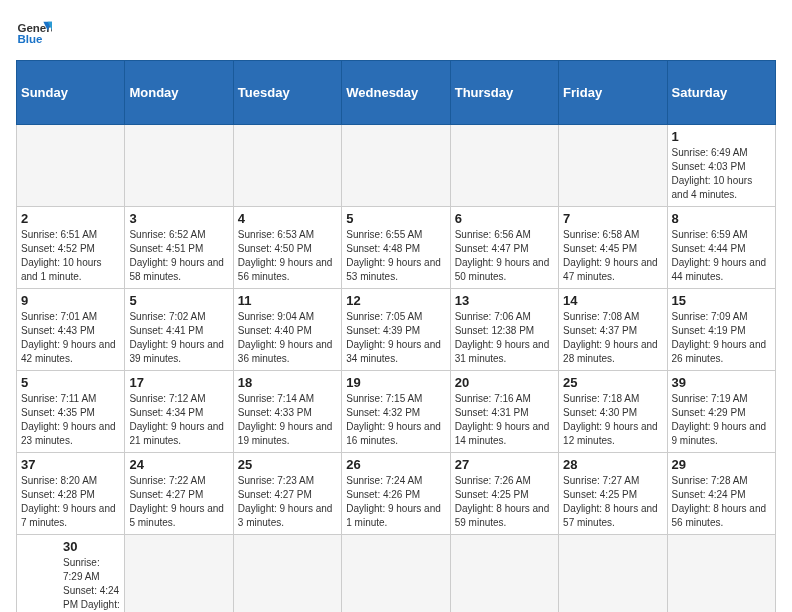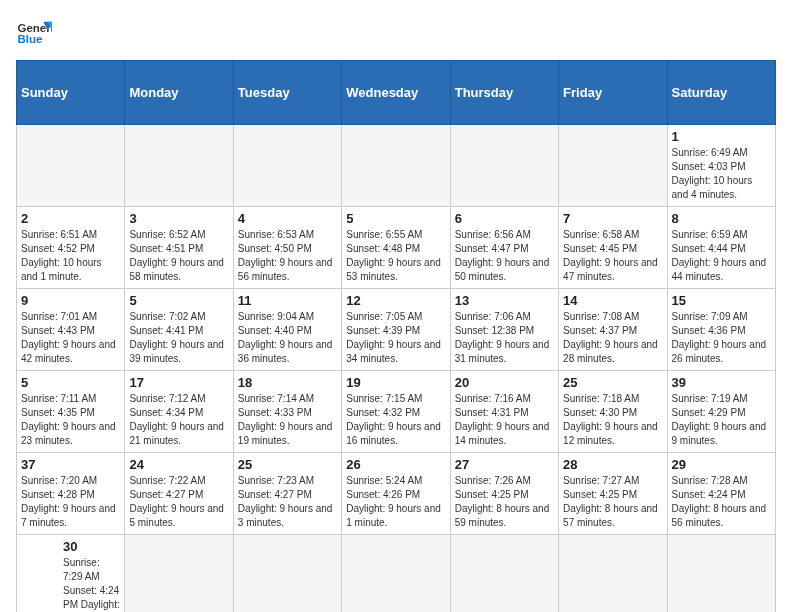--- a/index.html
+++ b/index.html
@@ -202,21 +202,21 @@
         </td>
         <td>
           <span class="day-number">14</span>
           <div class="day-info">Sunrise: 7:08 AM
 Sunset: 4:37 PM
 Daylight: 9 hours and 28 minutes.</div>
         </td>
         <td>
           <span class="day-number">15</span>
           <div class="day-info">Sunrise: 7:09 AM
-Sunset: 4:36 PM
+Sunset: 4:19 PM
 Daylight: 9 hours and 26 minutes.</div>
         </td>
       </tr>
       <tr>
         <td>
           <span class="day-number">5</span>
           <div class="day-info">Sunrise: 7:11 AM
 Sunset: 4:35 PM
 Daylight: 9 hours and 23 minutes.</div>
         </td>
@@ -253,39 +253,39 @@
         <td>
           <span class="day-number">39</span>
           <div class="day-info">Sunrise: 7:19 AM
 Sunset: 4:29 PM
 Daylight: 9 hours and 9 minutes.</div>
         </td>
       </tr>
       <tr>
         <td>
           <span class="day-number">37</span>
-          <div class="day-info">Sunrise: 7:20 AM
+          <div class="day-info">Sunrise: 8:20 AM
 Sunset: 4:28 PM
 Daylight: 9 hours and 7 minutes.</div>
         </td>
         <td>
           <span class="day-number">24</span>
           <div class="day-info">Sunrise: 7:22 AM
 Sunset: 4:27 PM
 Daylight: 9 hours and 5 minutes.</div>
         </td>
         <td>
           <span class="day-number">25</span>
           <div class="day-info">Sunrise: 7:23 AM
 Sunset: 4:27 PM
 Daylight: 9 hours and 3 minutes.</div>
         </td>
         <td>
           <span class="day-number">26</span>
-          <div class="day-info">Sunrise: 5:24 AM
+          <div class="day-info">Sunrise: 7:24 AM
 Sunset: 4:26 PM
 Daylight: 9 hours and 1 minute.</div>
         </td>
         <td>
           <span class="day-number">27</span>
           <div class="day-info">Sunrise: 7:26 AM
 Sunset: 4:25 PM
 Daylight: 8 hours and 59 minutes.</div>
         </td>
         <td>

